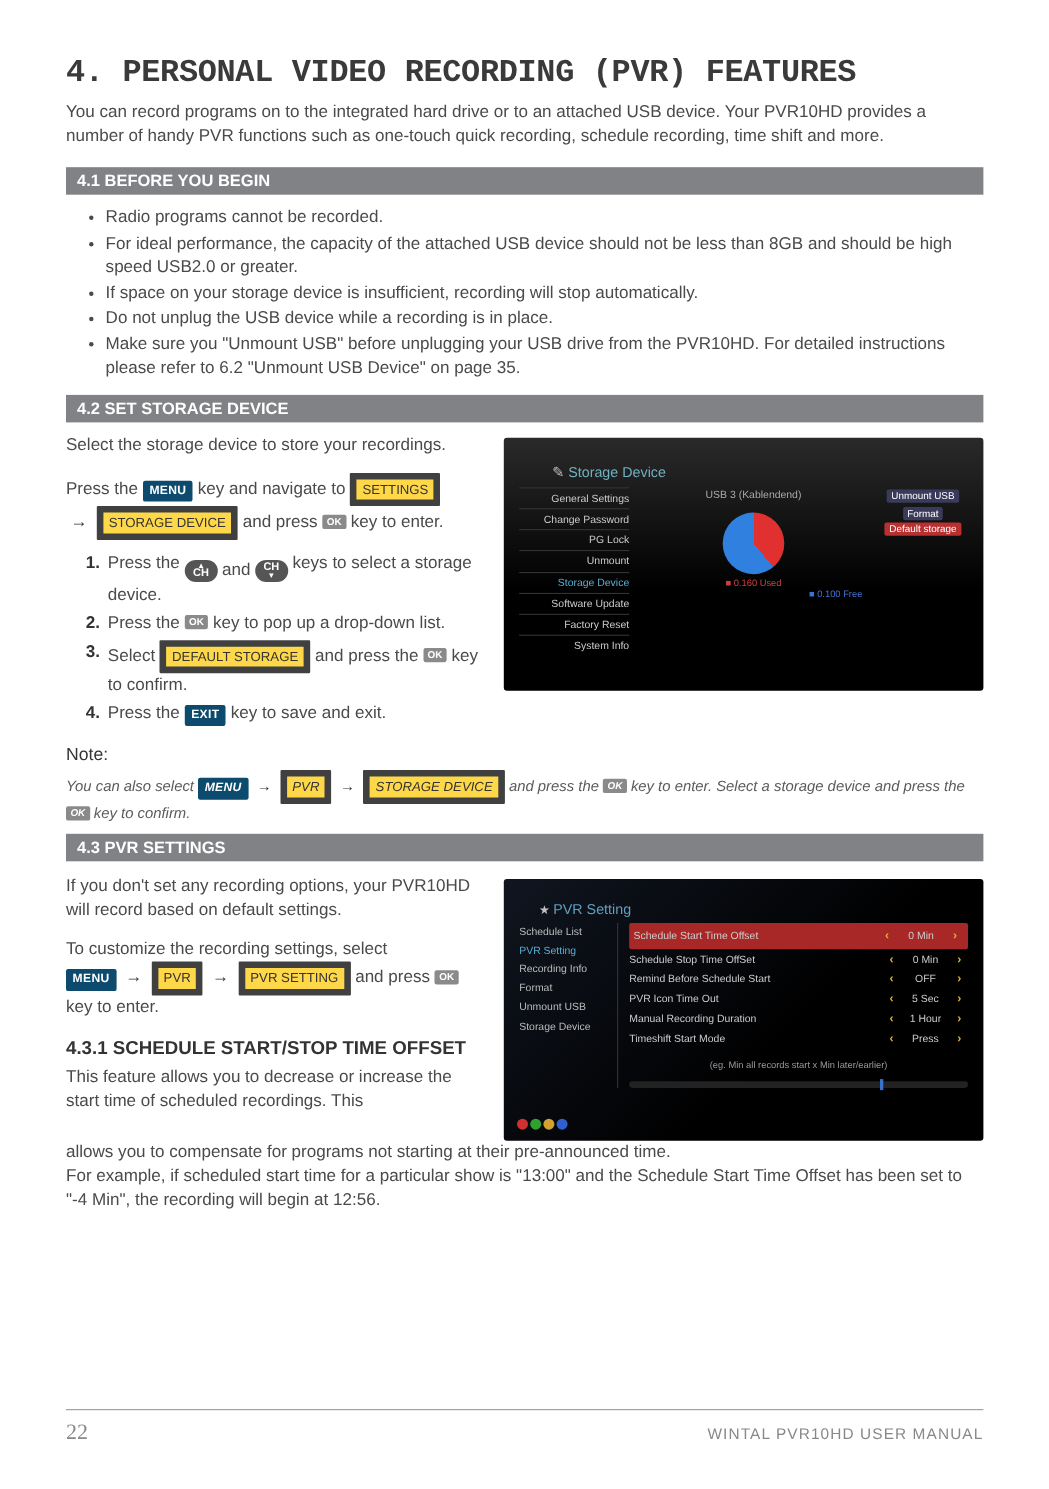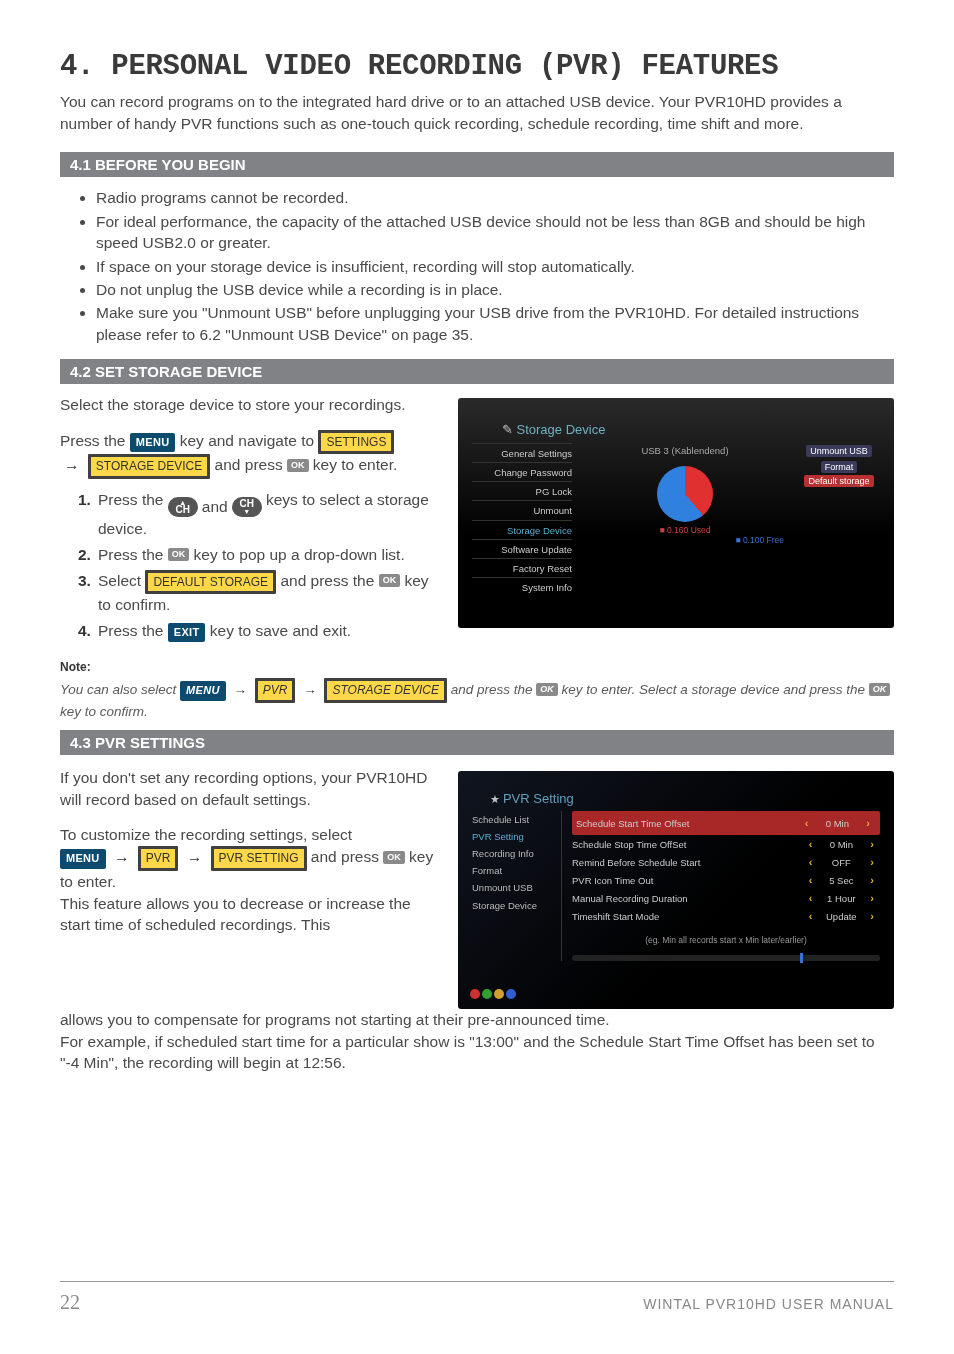--- a/index.html
+++ b/index.html
@@ -50,21 +50,21 @@
     font-weight: bold;
     padding: 2px 6px;
     border-radius: 2px;
     vertical-align: baseline;
     font-family: Arial, sans-serif;
     letter-spacing: 0.3px;
   }
   .badge-yellow {
     display: inline-block;
     background: #ffd84a;
-    border: 3px solid #404040;
+    border: 6px solid #404040;
     color: #333;
     font-size: 12px;
     padding: 1px 5px;
     vertical-align: baseline;
     border-radius: 1px;
   }
   .badge-ok {
     display: inline-block;
     background: #8a8a8a;
     color: #fff;
@@ -92,21 +92,21 @@
     padding: 2px 6px;
     position: relative;
     vertical-align: middle;
     line-height: 1;
     min-width: 30px;
     text-align: center;
   }
   .ch-key .tri-up::before { content: "▲"; font-size: 7px; display: block; margin-bottom: -1px;}
   .ch-key.down .tri-down::after { content: "▼"; font-size: 7px; display: block; margin-top:-1px;}
   .inline-ch { display: inline-flex; align-items: center; gap:4px; }
-  .note-title { font-weight: bold; font-size: 12px; margin-top: 14px; margin-bottom: 4px; color:#333; }
+  .note-title { font-weight: normal; font-size: 16px; margin-top: 14px; margin-bottom: 4px; color:#333; }
   .note-text { font-size: 13.5px; line-height: 1.4; color:#5a5a5a;font-style:italic; }
   .subheading {
     font-family: Arial, Helvetica, sans-serif;
     font-weight: 800;
     font-size: 17px;
     color: #333;
     margin-top: 16px;
     margin-bottom: 6px;
   }
   
@@ -305,20 +305,21 @@
       <span class="badge-dark">MENU</span>
       <span class="arrow">→</span>
       <span class="badge-yellow">PVR</span>
       <span class="arrow">→</span>
       <span class="badge-yellow">PVR SETTING</span>
       <span>and press</span>
       <span class="badge-ok">OK</span>
       <span>key to enter.</span>
     </p>
 
+    <div class="subheading">4.3.1 SCHEDULE START/STOP TIME OFFSET</div>
     <p class="body-text">This feature allows you to decrease or increase the start time of scheduled recordings. This</p>
   </div>
 
   <div class="col-right">
     <div class="mock2">
       <div class="title2">PVR Setting</div>
       <div class="mock2-flex">
         <div class="mock2-left">
           <div>Schedule List</div>
           <div class="hl2">PVR Setting</div>
@@ -354,21 +355,21 @@
           </div>
           <div class="mock2-row">
             <span class="lab">Manual Recording Duration</span>
             <span class="ar">‹</span>
             <span class="val">1 Hour</span>
             <span class="ar">›</span>
           </div>
           <div class="mock2-row">
             <span class="lab">Timeshift Start Mode</span>
             <span class="ar">‹</span>
-            <span class="val">Update</span>
+            <span class="val">Press</span>
             <span class="ar">›</span>
           </div>
           <div class="footnote">(eg. Min all records start x Min later/earlier)</div>
           <div class="scrub"></div>
         </div>
       </div>
       <div class="corner-icons">
         <span class="c-red"></span>
         <span class="c-grn"></span>
         <span class="c-yel"></span>

